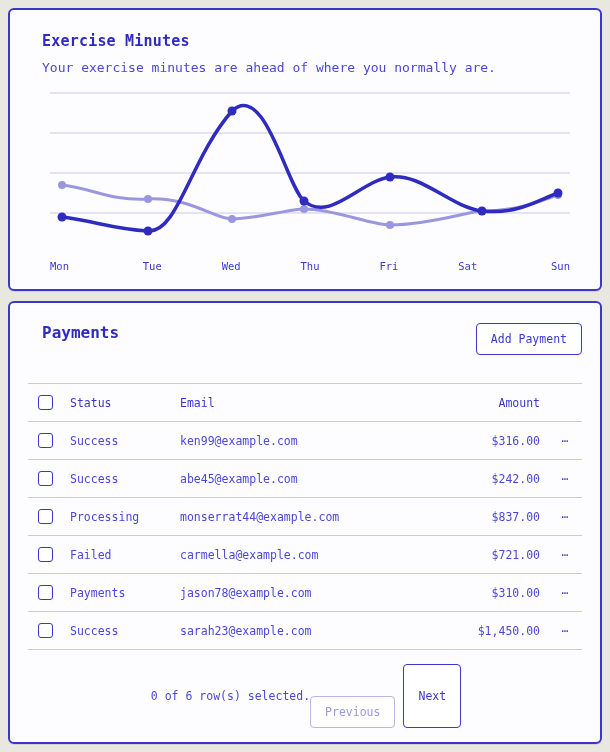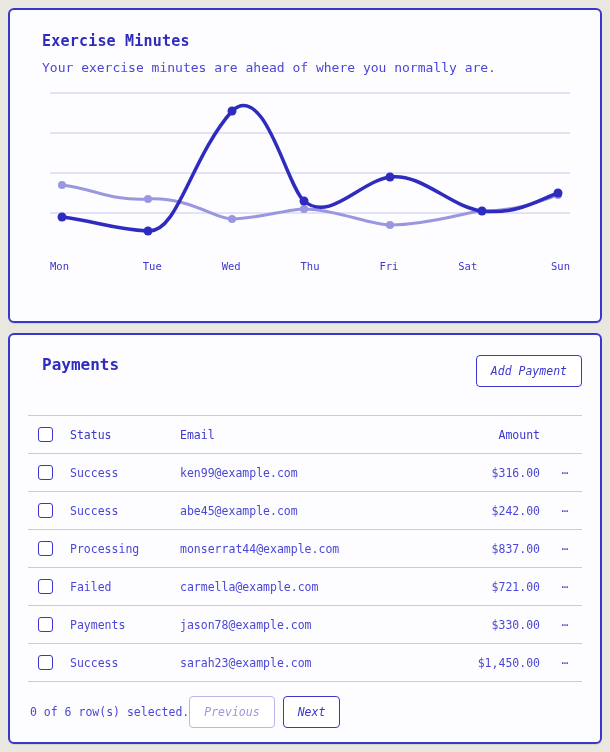--- a/index.html
+++ b/index.html
@@ -83,23 +83,22 @@
   .btn {
     font-family: "DejaVu Sans Mono", monospace;
     font-size: 11.5px;
     color: #3b37cc;
     background: #ffffff;
     border: 1px solid #3b37cc;
     border-radius: 4px;
     padding: 8px 14px;
     cursor: pointer;
     white-space: nowrap;
-    font-style: italic;
-  }
-  .btn.disabled { color: #9a98d8; border-color: #b9b7e6; }
+  }
+  .btn.disabled { color: #9a98d8; border-color: #b9b7e6; margin-top: 32px; }
 
   table.pay-table {
     width: 100%;
     border-collapse: collapse;
     margin-top: 28px;
     font-size: 11.5px;
     color: #3b37cc;
   }
   table.pay-table th,
   table.pay-table td {
@@ -124,21 +123,21 @@
     border-radius: 3px;
     background: #fff;
     display: inline-block;
     cursor: pointer;
     vertical-align: middle;
   }
   .pay-foot {
     margin-top: 14px;
     display: flex;
     align-items: center;
-    justify-content: flex-start;
+    justify-content: center;
   }
   .sel-text { font-size: 11.5px; color: #4b47d6; margin-left: 2px; }
   .foot-btns { display: flex; gap: 8px; }
 </style>
 </head>
 <body>
 
 <div class="card chart-card">
   <div class="chart-title">Exercise Minutes</div>
   <div class="chart-sub">Your exercise minutes are ahead of where you normally are.</div>
@@ -231,21 +230,21 @@
         <td class="col-check"><span class="cbx"></span></td>
         <td class="col-status">Failed</td>
         <td>carmella@example.com</td>
         <td class="col-amount">$721.00</td>
         <td class="col-menu">⋯</td>
       </tr>
       <tr>
         <td class="col-check"><span class="cbx"></span></td>
         <td class="col-status">Payments</td>
         <td>jason78@example.com</td>
-        <td class="col-amount">$330.00</td>
+        <td class="col-amount">$310.00</td>
         <td class="col-menu">⋯</td>
       </tr>
       <tr>
         <td class="col-check"><span class="cbx"></span></td>
         <td class="col-status">Success</td>
         <td>sarah23@example.com</td>
         <td class="col-amount">$1,450.00</td>
         <td class="col-menu">⋯</td>
       </tr>
     </tbody>

